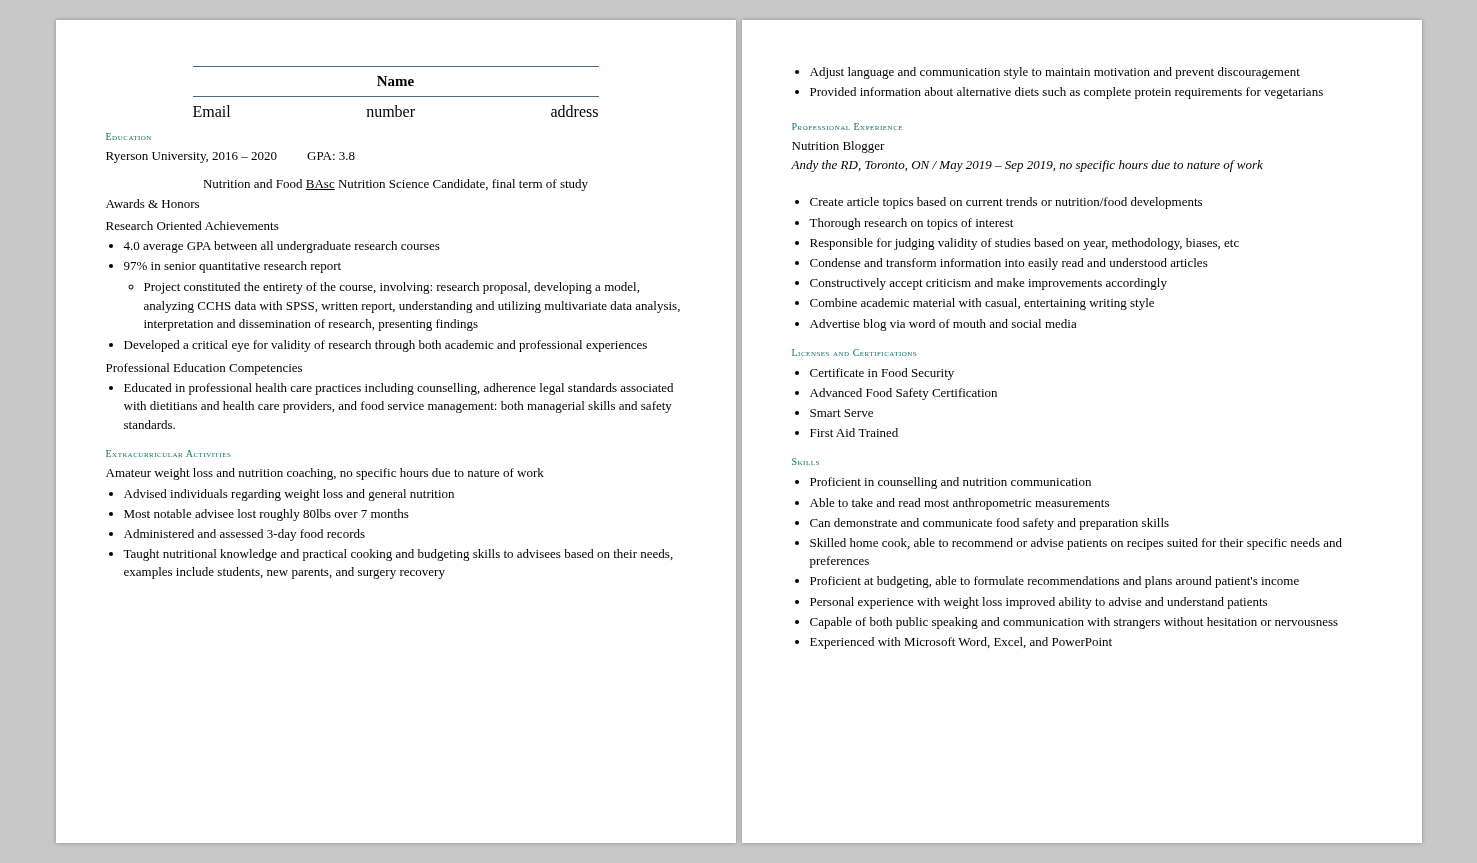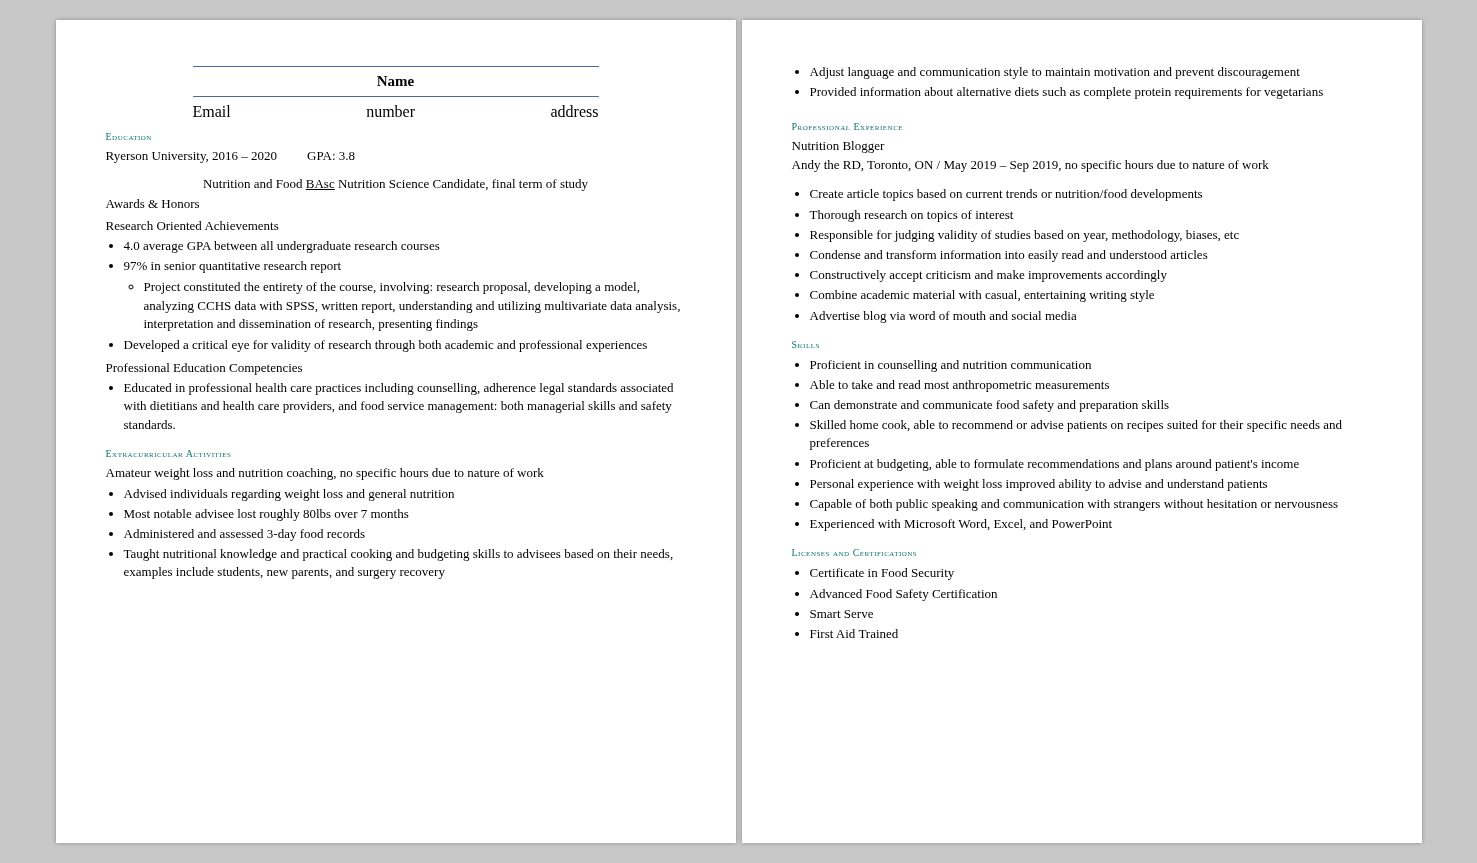--- a/index.html
+++ b/index.html
@@ -142,53 +142,53 @@
   <div class="page page2">
 
     <ul style="margin-bottom: 20px;">
       <li>Adjust language and communication style to maintain motivation and prevent discouragement</li>
       <li>Provided information about alternative diets such as complete protein requirements for vegetarians</li>
     </ul>
 
     <div class="section">
       <div class="section-title">Professional Experience</div>
       <div style="margin-bottom:3px;">Nutrition Blogger</div>
-      <div style="margin-bottom:12px;">Andy the RD, Toronto, ON / May 2019 – Sep 2019, no specific hours due to nature of work</div>
+      <div style="margin-bottom:20px;font-style:italic;">Andy the RD, Toronto, ON / May 2019 – Sep 2019, no specific hours due to nature of work</div>
       <ul>
         <li>Create article topics based on current trends or nutrition/food developments</li>
         <li>Thorough research on topics of interest</li>
         <li>
           <span>Responsible for judging validity of studies based on year, methodology, biases, etc</span>
         </li>
         <li>Condense and transform information into easily read and understood articles</li>
         <li>Constructively accept criticism and make improvements accordingly</li>
         <li>Combine academic material with casual, entertaining writing style</li>
         <li>Advertise blog via word of mouth and social media</li>
+      </ul>
+    </div>
+
+    <div class="section">
+      <div class="section-title">Licenses and Certifications</div>
+      <ul>
+        <li>Certificate in Food Security</li>
+        <li>Advanced Food Safety Certification</li>
+        <li>Smart Serve</li>
+        <li>First Aid Trained</li>
       </ul>
     </div>
 
     <div class="section">
       <div class="section-title">Skills</div>
       <ul>
         <li>Proficient in counselling and nutrition communication</li>
         <li>Able to take and read most anthropometric measurements</li>
         <li>Can demonstrate and communicate food safety and preparation skills</li>
         <li>Skilled home cook, able to recommend or advise patients on recipes suited for their specific needs and preferences</li>
         <li>Proficient at budgeting, able to formulate recommendations and plans around patient's income</li>
         <li>Personal experience with weight loss improved ability to advise and understand patients</li>
         <li>Capable of both public speaking and communication with strangers without hesitation or nervousness</li>
         <li>Experienced with Microsoft Word, Excel, and PowerPoint</li>
       </ul>
     </div>
 
-    <div class="section">
-      <div class="section-title">Licenses and Certifications</div>
-      <ul>
-        <li>Certificate in Food Security</li>
-        <li>Advanced Food Safety Certification</li>
-        <li>Smart Serve</li>
-        <li>First Aid Trained</li>
-      </ul>
-    </div>
-
   </div>
 
 </div>
 
 </body></html>

